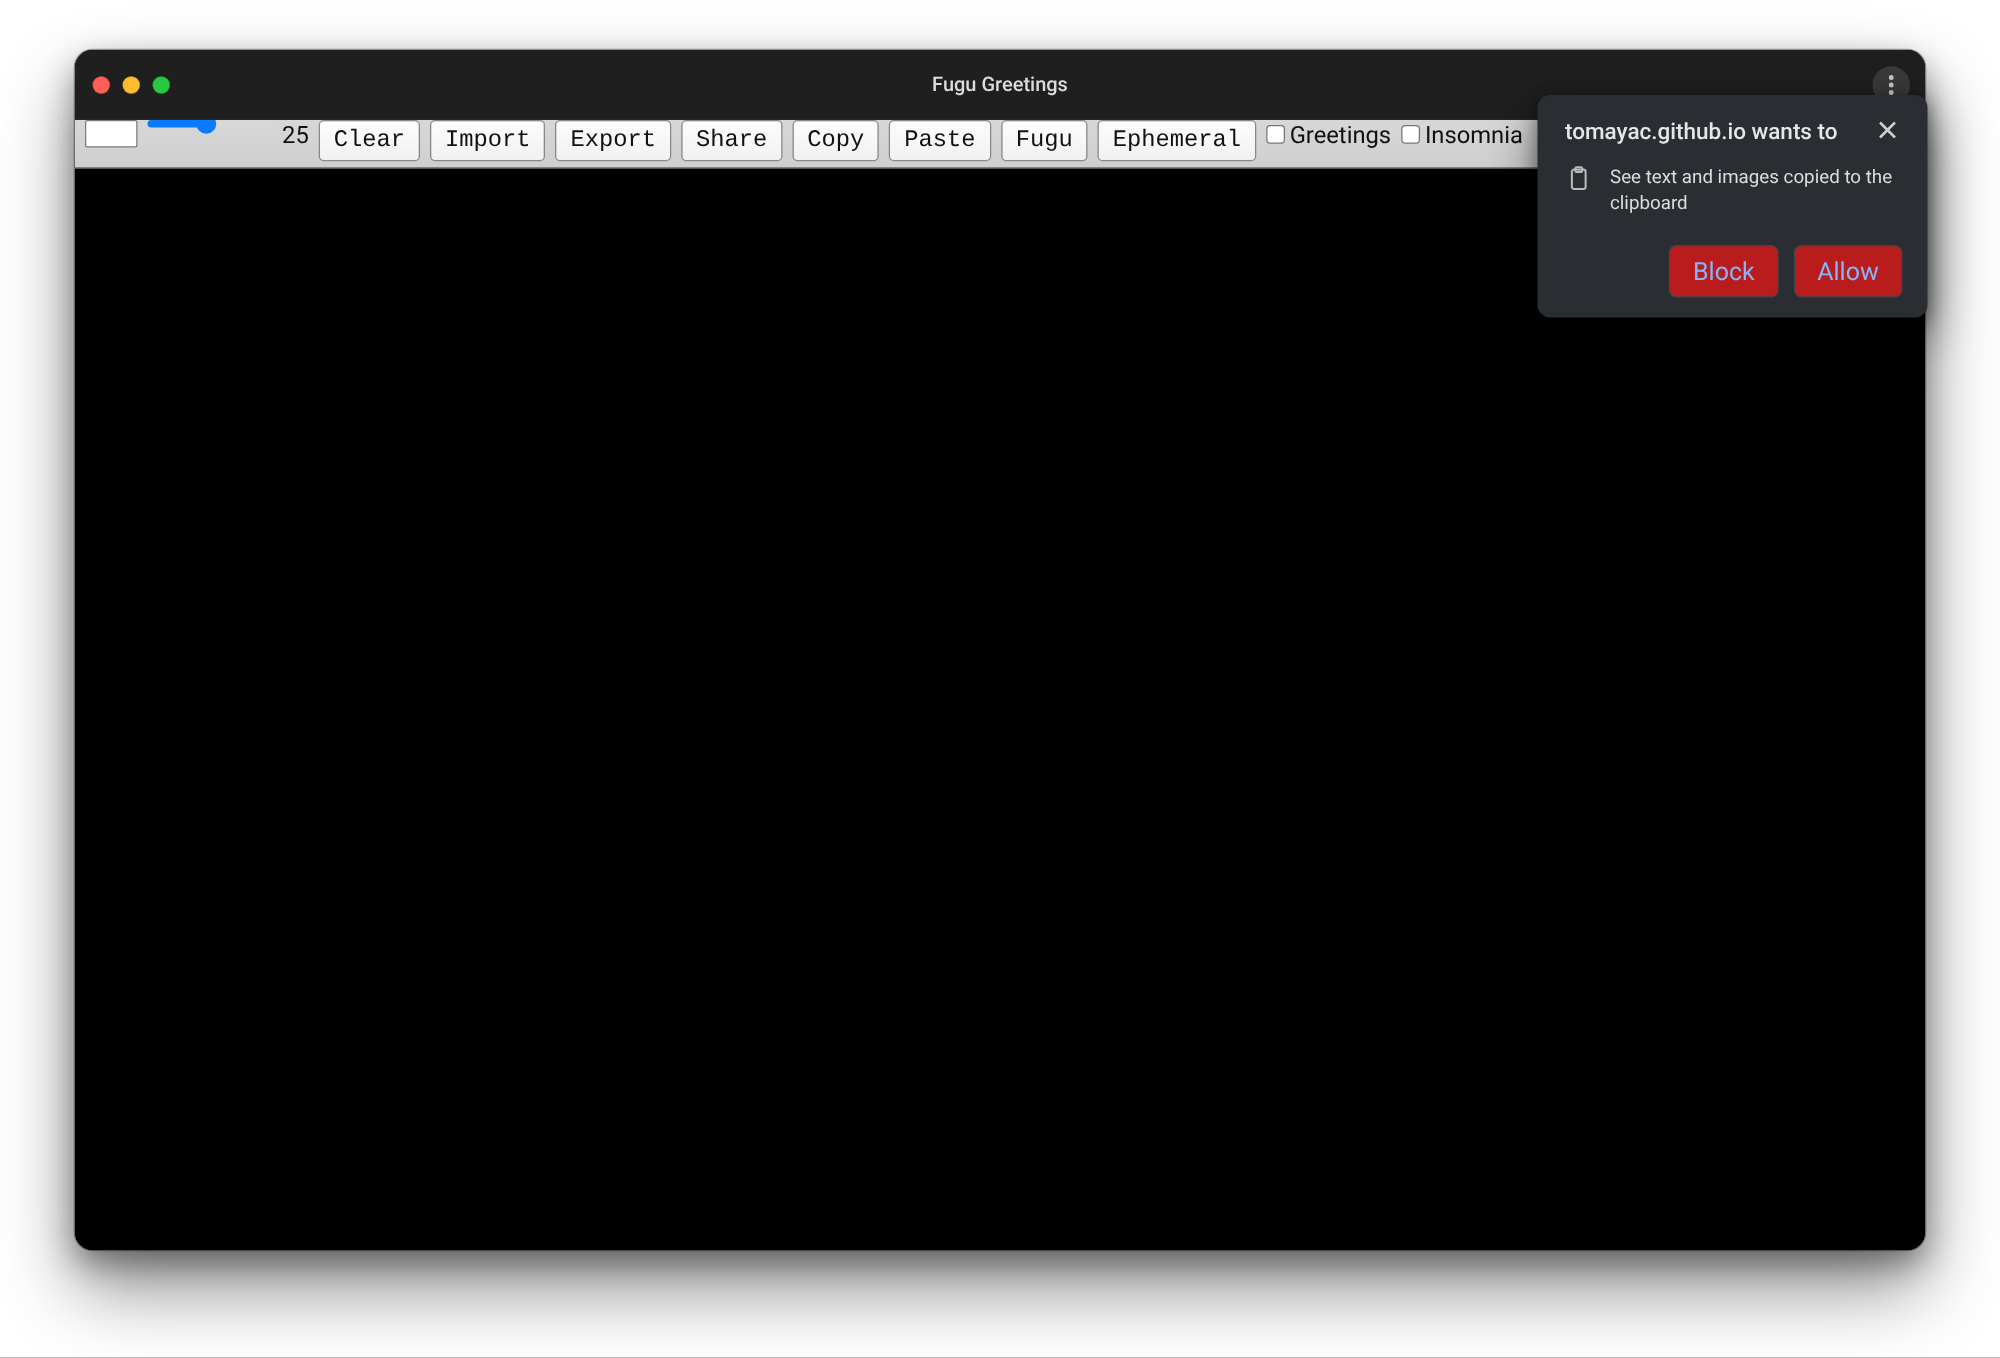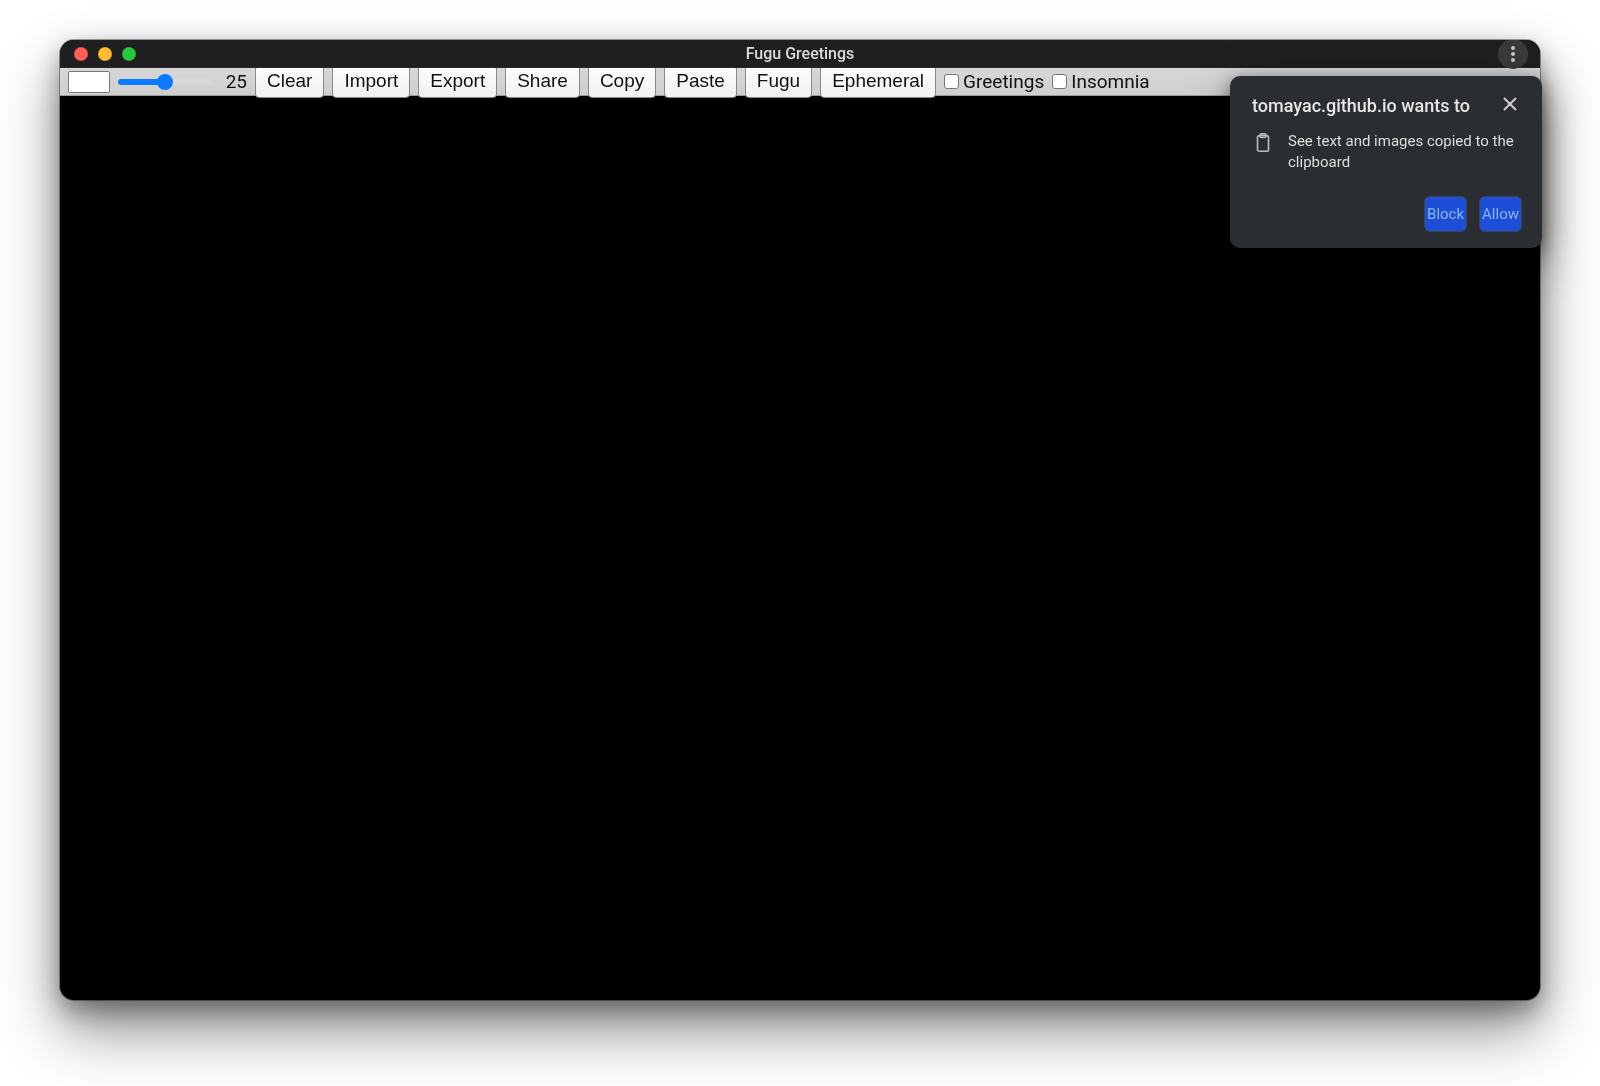--- a/index.html
+++ b/index.html
@@ -18,21 +18,21 @@
     height: 960px;
     border-radius: 14px;
     overflow: hidden;
     background: #000;
     box-shadow:
       0 30px 60px rgba(0,0,0,0.45),
       0 10px 25px rgba(0,0,0,0.35),
       0 0 0 1px rgba(0,0,0,0.35);
   }
   .titlebar {
-    height: 28px;
+    height: 56px;
     background: #1f1f1f;
     display: flex;
     align-items: center;
     position: relative;
     border-bottom: 1px solid rgba(255,255,255,0.04);
   }
   .traffic {
     position: absolute;
     left: 14px;
     top: 50%;
@@ -61,25 +61,25 @@
     border-radius: 50%;
     background: #3a3a3a;
     display: flex;
     align-items: center;
     justify-content: center;
     cursor: pointer;
   }
   .titlebar-menu svg { fill: #c8c8c8; }
 
   .toolbar {
-    height: 28px;
+    height: 39px;
     background: linear-gradient(#d7d7d7, #cfcfcf);
     border-bottom: 1px solid #9a9a9a;
     display: flex;
-    align-items: center;
+    align-items: flex-start;
     padding: 0 8px;
     gap: 8px;
     font-size: 19px;
     color: #111;
   }
   .color-swatch {
     width: 42px;
     height: 22px;
     background: #fff;
     border: 1px solid #7a7a7a;
@@ -111,21 +111,21 @@
   }
   .slider-value { font-size: 19px; min-width: 26px; text-align: right;}
   .tool-btn {
     background: linear-gradient(#fdfdfd,#f1f1f1);
     border: 1px solid #888;
     border-radius: 4px;
     padding: 4px 11px;
     font-size: 19px;
     color: #111;
     cursor: pointer;
-    font-family: Liberation Sans, sans-serif;
+    font-family: Liberation Mono, monospace;
     line-height: 1.2;
   }
   .chk-wrap {
     display: flex;
     align-items: center;
     gap: 4px;
   }
   .chk {
     width: 15px; height: 15px;
     border: 1px solid #777;
@@ -182,25 +182,25 @@
   }
   .perm-body svg { flex:0 0 auto; fill:none; stroke:#b9b9b9; margin-top:1px;}
   .perm-desc { font-size: 15px; color:#ddd; line-height:1.35;}
   .perm-actions {
     display: flex;
     gap: 12px;
     justify-content: flex-end;
     margin-top: 24px;
   }
   .perm-btn {
-    background: #1d4ed8;
+    background: #b91c1c;
     border: 1px solid #40454b;
     border-radius: 6px;
-    padding: 8px 2px;
-    font-size: 15px;
+    padding: 8px 18px;
+    font-size: 20px;
     color: #8ab4f8;
     cursor: pointer;
     font-family: inherit;
   }
 </style>
 </head>
 <body>
 
 <div class="window">
 

